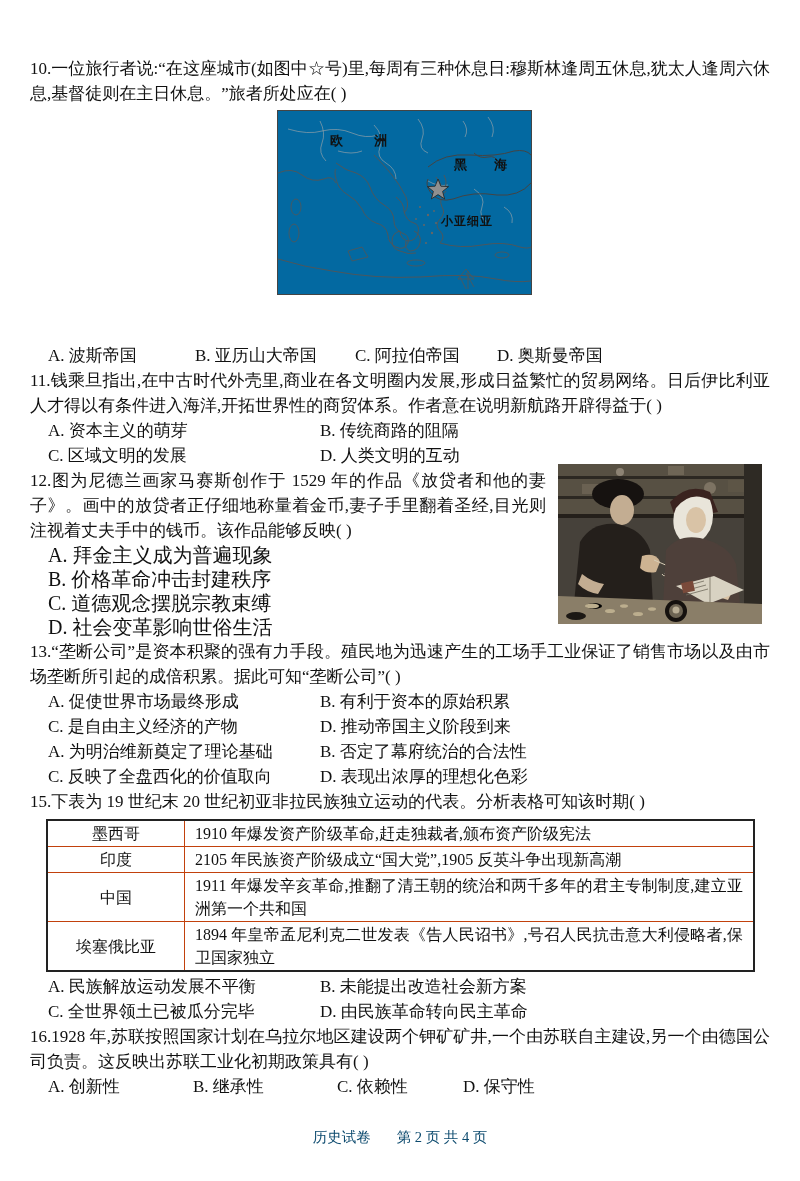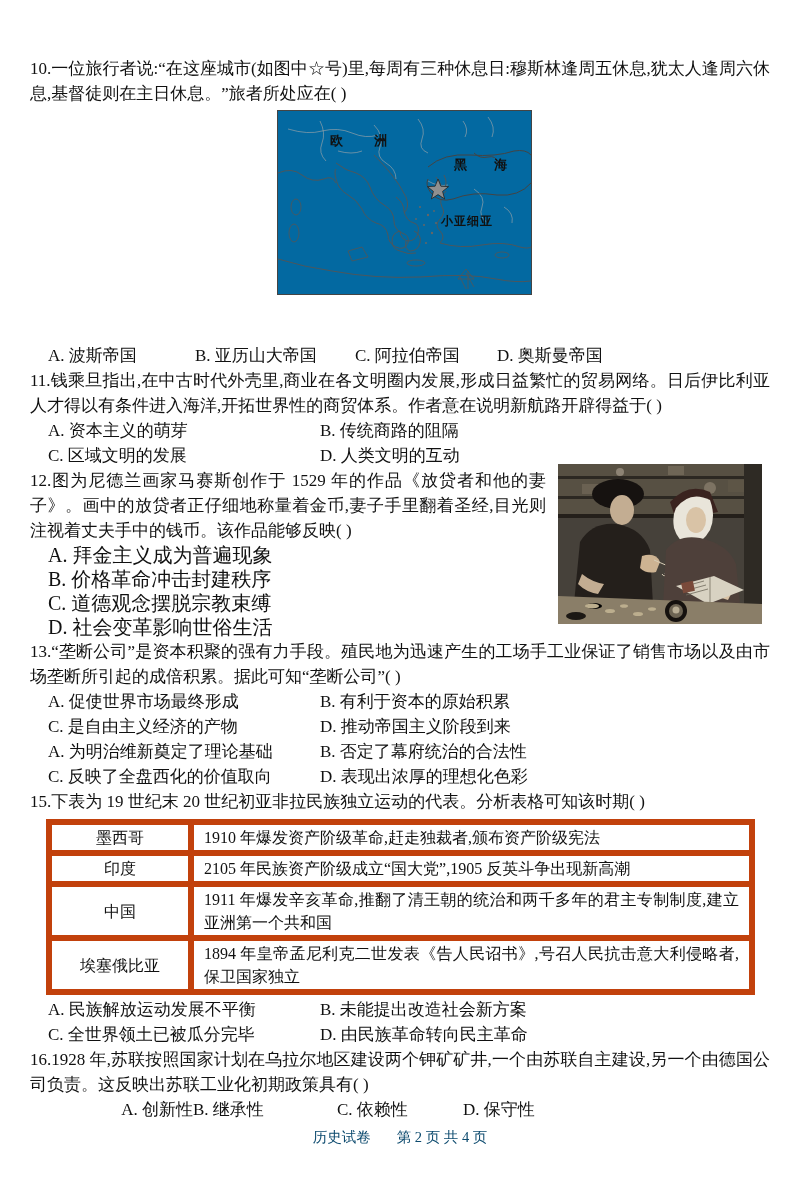--- a/index.html
+++ b/index.html
@@ -10,37 +10,37 @@
   }
   .content{position:absolute;left:30px;top:56px;width:740px;}
   .stem{margin:0;font-size:17px;line-height:25px;text-align:justify;text-justify:inter-ideograph;}
   
   .opts-row4{display:flex;font-size:17px;line-height:25px;padding-left:18px;margin-top:48px;}
   .opts-row4 span:nth-child(1){width:147px;}
   .opts-row4 span:nth-child(2){width:160px;}
   .opts-row4 span:nth-child(3){width:142px;}
   
   .opts-row4b{display:flex;font-size:17px;line-height:25px;padding-left:18px;}
-  .opts-row4b span:nth-child(1){width:145px;text-align:right;}
+  .opts-row4b span:nth-child(1){width:145px;}
   .opts-row4b span:nth-child(2){width:144px;}
   .opts-row4b span:nth-child(3){width:126px;}
   
   .opts-grid2{display:grid;grid-template-columns:272px 1fr;font-size:17px;line-height:25px;padding-left:18px;}
   
   .map-fig{width:253px;height:183px;margin:4px 0 2px 247px;border:1px solid #444;box-sizing:content-box;background:#0369a1;}
   .map-fig svg{display:block;}
   
   .q12-block{overflow:visible;}
   .painting{float:right;width:204px;height:160px;margin:-4px 8px 4px 12px;background:#3f3b33;}
   .painting svg{display:block;}
   .q12-opt{font-size:20px;line-height:24px;padding-left:18px;}
   .clear{clear:both;}
   
   .q15-table{border-collapse:collapse;margin:5px 0 2px 16px;width:709px;table-layout:fixed;}
-  .q15-table td{border:6px solid #c2410c;font-size:16px;line-height:23px;padding:1px 10px;text-align:justify;}
+  .q15-table td{border:1px solid #c2410c;font-size:16px;line-height:23px;padding:1px 10px;text-align:justify;}
   .q15-table{border:2px solid #222;}
   .q15-table td.country{width:132px;text-align:center;padding:1px 2px;}
   .footer{position:absolute;left:0;top:1128px;width:800px;text-align:center;font-size:14.5px;color:#0c4a6e;}
   .footer .gap{display:inline-block;width:26px;}
   .map-label{font-family:"Liberation Serif","DejaVu Serif",serif;font-weight:bold;fill:#111;}
 </style>
 </head>
 <body>
 
 <div class="page">

